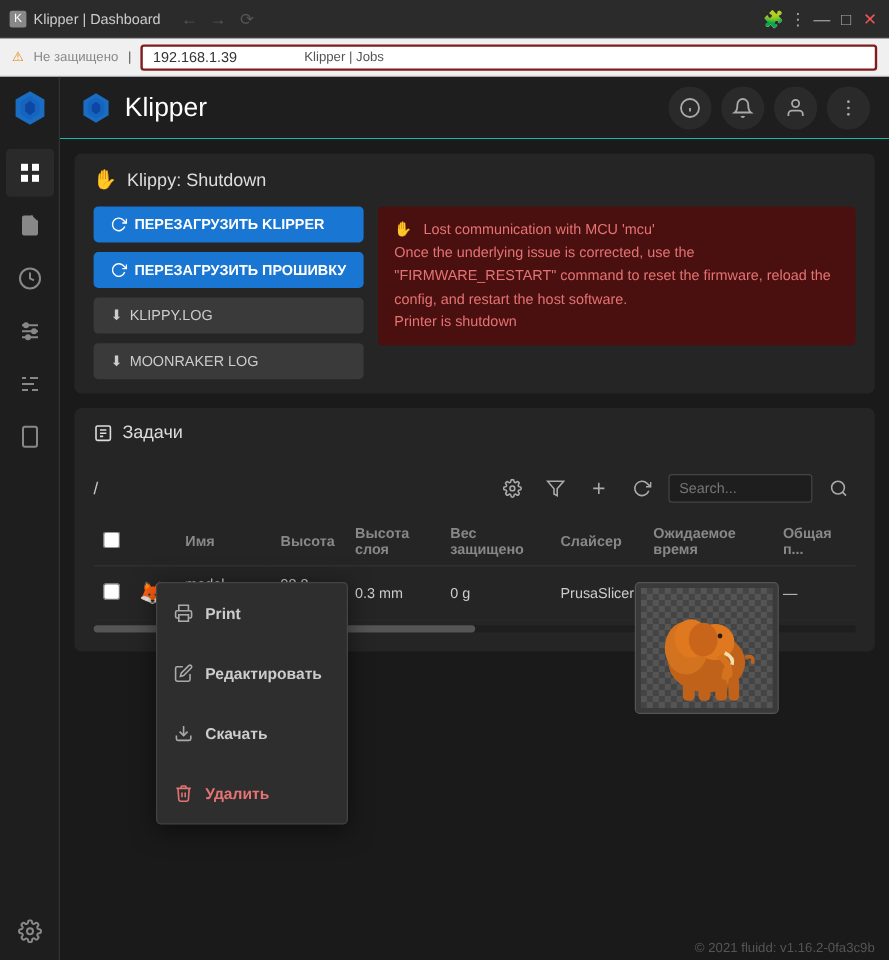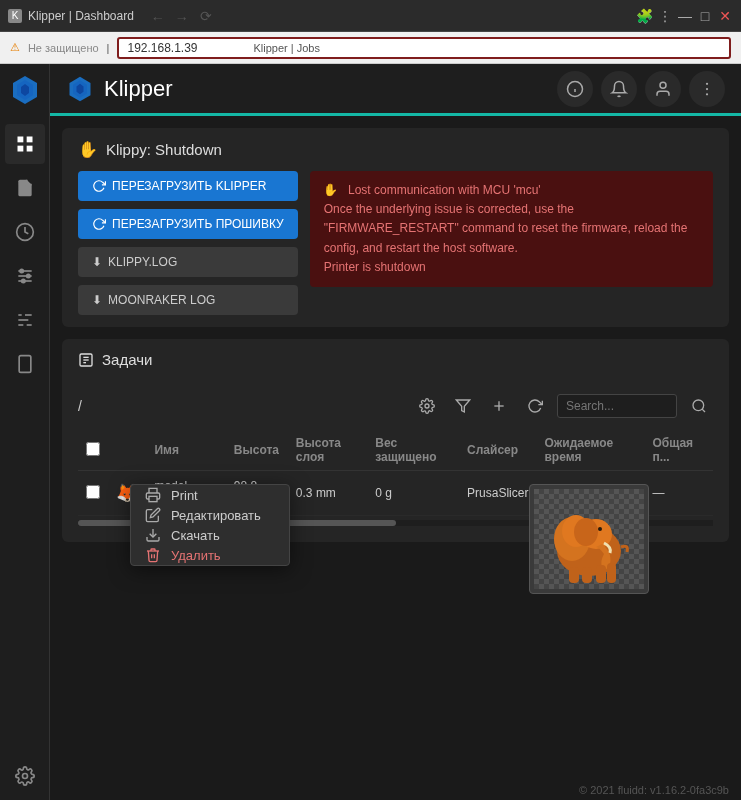--- a/index.html
+++ b/index.html
@@ -106,21 +106,21 @@
     .sidebar-item.active { background: #2a2a2a; color: #fff; }
     .sidebar-item svg { width: 20px; height: 20px; }
 
     
     .app-header {
       background: #1e1e1e;
       height: 52px;
       display: flex;
       align-items: center;
       padding: 0 16px;
-      border-bottom: 3px solid #14b8a6;
+      border-bottom: 1px solid #14b8a6;
       gap: 12px;
     }
     .app-title { font-size: 22px; font-weight: 300; color: #fff; }
     .header-actions {
       margin-left: auto;
       display: flex; gap: 8px; align-items: center;
     }
     .header-icon-btn {
       width: 36px; height: 36px;
       border-radius: 50%;
@@ -150,21 +150,21 @@
       display: flex; align-items: center; gap: 8px;
       font-size: 15px; color: #ddd; margin-bottom: 12px;
     }
     .alert-body { display: flex; gap: 12px; align-items: flex-start; }
     .alert-buttons { display: flex; flex-direction: column; gap: 8px; min-width: 210px; }
     .btn-blue {
       background: #1976d2;
       color: #fff;
       border: none; border-radius: 4px;
       padding: 8px 14px;
-      font-size: 12px; font-weight: 400;
+      font-size: 12px; font-weight: 700;
       cursor: pointer;
       display: flex; align-items: center; gap: 6px;
       text-transform: uppercase;
     }
     .btn-gray {
       background: #3a3a3a;
       color: #ccc;
       border: none; border-radius: 4px;
       padding: 8px 14px;
       font-size: 12px;
@@ -255,24 +255,25 @@
       left: 68px;
       background: #2e2e2e;
       border: 1px solid #444;
       border-radius: 4px;
       min-width: 160px;
       z-index: 100;
       box-shadow: 0 4px 20px rgba(0,0,0,0.5);
     }
     .context-menu-item {
       display: flex; align-items: center; gap: 10px;
-      padding: 2px 14px;
+      padding: 17px 14px;
       font-size: 13px;
       color: #ccc;
       cursor: pointer;
+      font-weight: bold;
     }
     .context-menu-item svg { width: 16px; height: 16px; color: #aaa; }
 
     
     .thumbnail-area {
       position: absolute;
       top: 145px;
       right: 80px;
       width: 120px;
       height: 110px;

